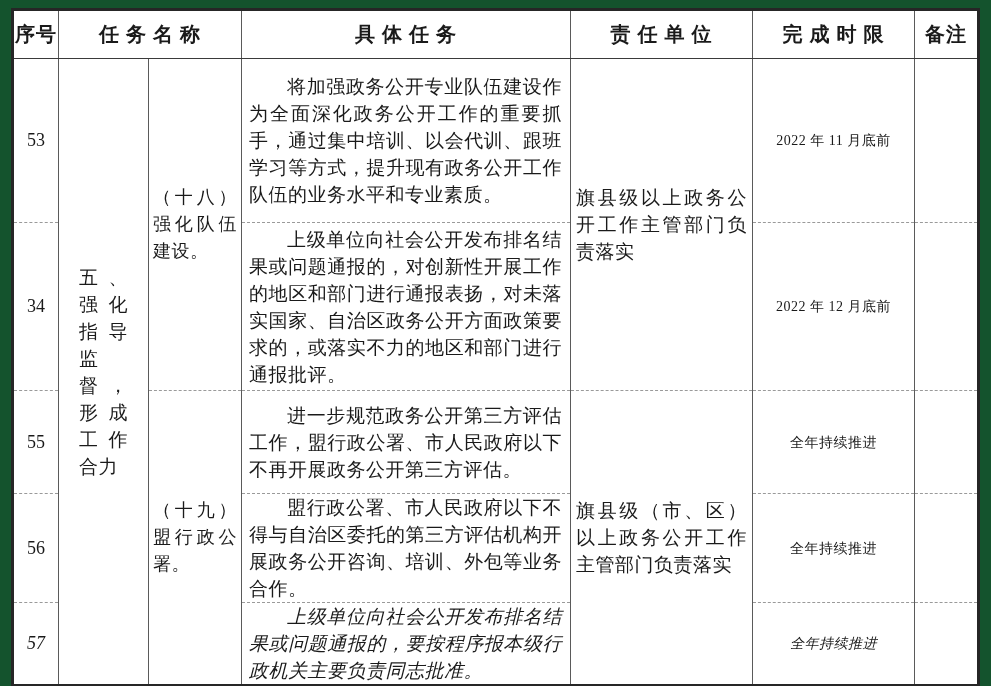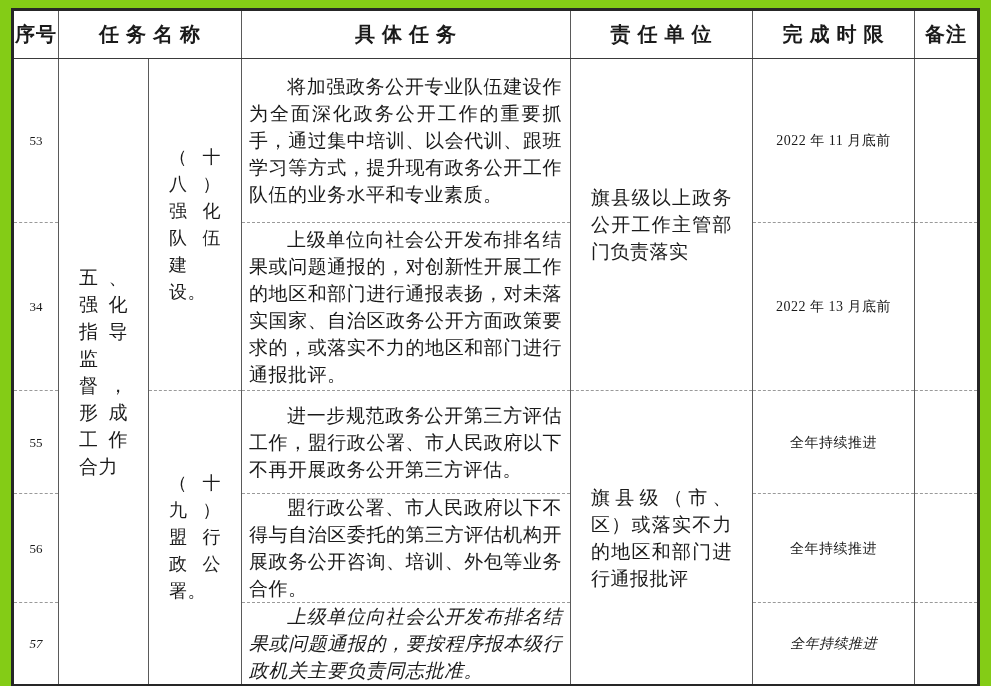--- a/index.html
+++ b/index.html
@@ -2,21 +2,21 @@
 <html><head>
 <meta charset="utf-8">
 <style>
   html,body{margin:0;padding:0;}
   body{
     width:991px;height:686px;background:#ffffff;
     font-family:"Liberation Serif","DejaVu Serif",serif;
     color:#1a1a1a;
     -webkit-font-smoothing:antialiased;
   }
-  .page{position:relative;width:991px;height:686px;background:#84cc16;overflow:hidden;}
+  .page{position:relative;width:991px;height:686px;background:#14532d;overflow:hidden;}
   table.task-table{
     position:absolute;left:11px;top:8px;
     border-collapse:collapse;table-layout:fixed;
     width:966px;
     border:3px solid #262626;
     background:#ffffff;
   }
   th,td{
     border-left:1px solid #5a5a5a;
     border-right:1px solid #5a5a5a;
@@ -29,25 +29,25 @@
   thead th{
     height:47px;
     font-size:20px;font-weight:bold;
     text-align:center;
     border-top:none;
     border-bottom:1px solid #3a3a3a;
     letter-spacing:1px;
     white-space:nowrap;
   }
   td{font-size:19px;line-height:27px;letter-spacing:0.5px;}
-  td.c-no{text-align:center;font-size:13px;letter-spacing:0;}
+  td.c-no{text-align:center;font-size:18px;letter-spacing:0;}
   td.c-section{text-align:justify;padding:0 20px;}
-  td.c-group{text-align:justify;padding:0 20px;font-size:18px;}
+  td.c-group{text-align:justify;padding:0 4px;font-size:18px;}
   td.c-task{text-align:justify;padding:0 8px 0 7px;text-indent:2em;}
-  td.c-resp{text-align:justify;padding:0 20px;vertical-align:middle;margin-top:16px;}
+  td.c-resp{text-align:justify;padding:0 5px;vertical-align:middle;margin-top:16px;}
   td.c-deadline{text-align:center;white-space:nowrap;font-size:14px;}
   td.c-remark{}
   tr.r53 td{height:163px;}
   tr.r54 td{height:167px;}
   tr.r55 td{height:102px;}
   tr.r56 td{height:108px;}
   tr.r57 td{height:75px;font-style:italic;}
 </style>
 </head>
 <body>
@@ -79,28 +79,28 @@
         <td class="c-section" rowspan="5">五、强化指导监督，形成工作合力</td>
         <td class="c-group" rowspan="2">（十八）强化队伍建设。</td>
         <td class="c-task">将加强政务公开专业队伍建设作为全面深化政务公开工作的重要抓手，通过集中培训、以会代训、跟班学习等方式，提升现有政务公开工作队伍的业务水平和专业素质。</td>
         <td class="c-resp" rowspan="2">旗县级以上政务公开工作主管部门负责落实</td>
         <td class="c-deadline">2022 年 11 月底前</td>
         <td class="c-remark"></td>
       </tr>
       <tr class="r54">
         <td class="c-no">34</td>
         <td class="c-task">上级单位向社会公开发布排名结果或问题通报的，对创新性开展工作的地区和部门进行通报表扬，对未落实国家、自治区政务公开方面政策要求的，或落实不力的地区和部门进行通报批评。</td>
-        <td class="c-deadline">2022 年 13 月底前</td>
+        <td class="c-deadline">2022 年 12 月底前</td>
         <td class="c-remark"></td>
       </tr>
       <tr class="r55">
         <td class="c-no">55</td>
         <td class="c-group" rowspan="3">（十九）盟行政公署。</td>
         <td class="c-task">进一步规范政务公开第三方评估工作，盟行政公署、市人民政府以下不再开展政务公开第三方评估。</td>
-        <td class="c-resp" rowspan="3">旗县级（市、区）或落实不力的地区和部门进行通报批评</td>
+        <td class="c-resp" rowspan="3">旗县级（市、区）以上政务公开工作主管部门负责落实</td>
         <td class="c-deadline">全年持续推进</td>
         <td class="c-remark"></td>
       </tr>
       <tr class="r56">
         <td class="c-no">56</td>
         <td class="c-task">盟行政公署、市人民政府以下不得与自治区委托的第三方评估机构开展政务公开咨询、培训、外包等业务合作。</td>
         <td class="c-deadline">全年持续推进</td>
         <td class="c-remark"></td>
       </tr>
       <tr class="r57">

